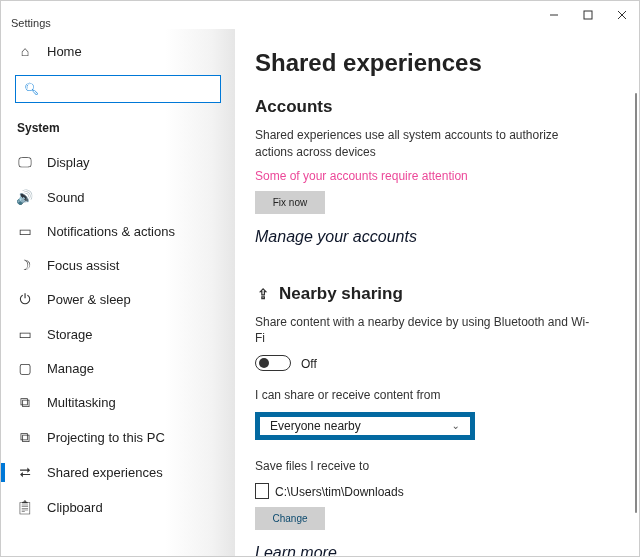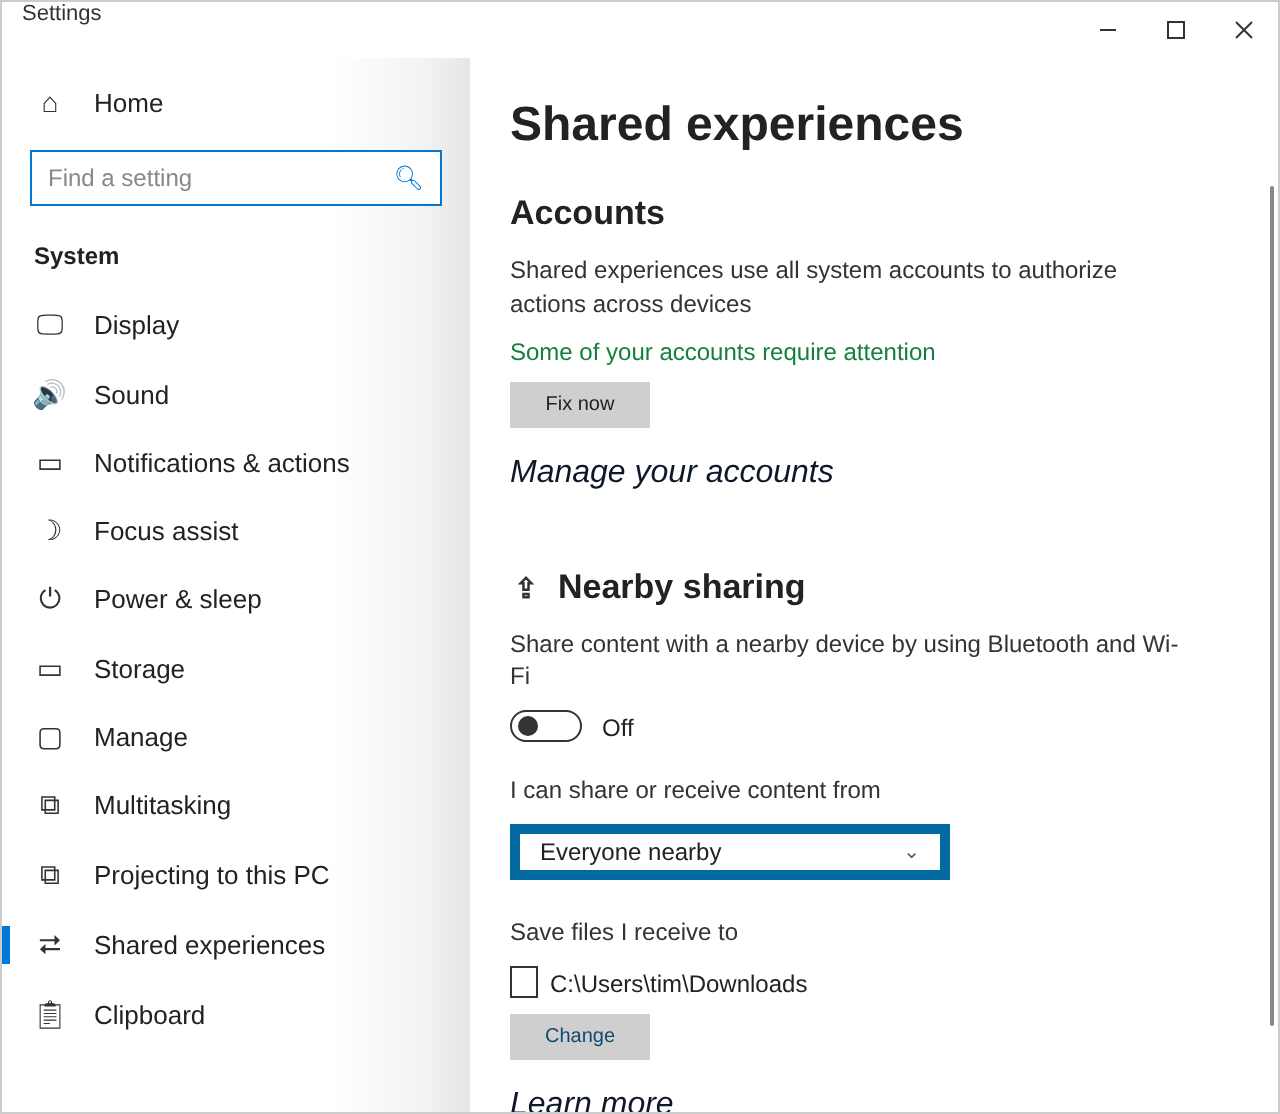--- a/index.html
+++ b/index.html
@@ -1,17 +1,17 @@
 <!DOCTYPE html>
 <html><head>
 <meta charset="utf-8">
 <style>
   * { box-sizing: border-box; margin: 0; padding: 0; font-family: "Segoe UI", sans-serif; }
   body { width: 640px; height: 557px; background: #fff; border: 1px solid #ccc; display: flex; flex-direction: column; overflow: hidden; }
-  .titlebar { height: 28px; display: flex; align-items: flex-start; justify-content: space-between; padding-left: 10px; }
+  .titlebar { height: 28px; display: flex; align-items: flex-end; justify-content: space-between; padding-left: 10px; }
   .titlebar-title { font-size: 11px; color: #333; }
   .winctrls { display: flex; }
   .winbtn { width: 34px; height: 28px; display: flex; align-items: center; justify-content: center; font-size: 12px; color: #333; }
   .winbtn svg { stroke: #333; }
   .content { flex: 1; display: flex; overflow: hidden; }
   .sidebar { width: 234px; background: linear-gradient(to right, #fff 0%, #fff 70%, #f3f3f3 90%, #e6e6e6 100%); padding: 6px 0 0 0; overflow-y: auto; position: relative; }
   .sidebar::-webkit-scrollbar { width: 0; }
   .home-row { display: flex; align-items: center; gap: 14px; padding: 8px 16px; font-size: 13px; color: #222; cursor: pointer; }
   .search-wrap { padding: 8px 14px 10px 14px; }
   .search-box { width: 100%; height: 28px; border: 1px solid #0078d7; display: flex; align-items: center; padding: 0 8px; background: #fff; }
@@ -20,21 +20,21 @@
   .search-icon { color: #0078d7; font-size: 12px; }
   .category { padding: 8px 16px 10px 16px; font-size: 12px; font-weight: 600; color: #222; }
   .nav-item { display: flex; align-items: center; gap: 14px; padding: 9px 16px; font-size: 13px; color: #222; cursor: pointer; position: relative; }
   .nav-item.active::before { content: ""; position: absolute; left: 0; top: 8px; bottom: 8px; width: 4px; background: #0078d7; }
   .nav-icon { width: 16px; display: flex; align-items: center; justify-content: center; color: #333; font-size: 14px; }
   .main { flex: 1; padding: 20px 8px 0 20px; overflow-y: auto; position: relative; }
   .main h1 { font-size: 24px; font-weight: 600; color: #222; margin-bottom: 20px; }
   .main h2 { font-size: 17px; font-weight: 600; color: #222; margin-bottom: 10px; }
   .main h2.with-icon { display: flex; align-items: center; gap: 8px; }
   .body-text { font-size: 12px; color: #333; margin-bottom: 8px; line-height: 1.4; max-width: 340px; }
-  .warn { color: #15803d; font-size: 12px; margin-bottom: 8px; }
+  .warn { color: #ec4899; font-size: 12px; margin-bottom: 8px; }
   .link { color: #0f172a; font-size: 16px; margin-bottom: 20px; display: inline-block; cursor: pointer; font-style: italic; }
   .btn { background: #cfcfcf; border: none; padding: 6px 14px; font-size: 10px; color: #222; margin-bottom: 14px; cursor: pointer; min-width: 70px; }
   .btn.disabled { color: #0c4a6e; }
   .toggle-row { display: flex; align-items: flex-end; gap: 10px; margin-bottom: 16px; }
   .toggle { width: 36px; height: 16px; border: 1px solid #333; border-radius: 10px; position: relative; background: #fff; }
   .toggle .knob { position: absolute; width: 10px; height: 10px; background: #333; border-radius: 50%; top: 2px; left: 3px; }
   .toggle-label { font-size: 12px; color: #222; }
   .select { width: 220px; height: 28px; border: 5px solid #0369a1; display: flex; align-items: center; justify-content: space-between; padding: 0 10px; font-size: 12px; color: #222; margin-bottom: 18px; cursor: pointer; }
   .chev { font-size: 10px; color: #555; }
   .path-row { display: flex; align-items: flex-end; gap: 6px; font-size: 12px; color: #222; margin-bottom: 8px; }
@@ -69,21 +69,20 @@
 
 <div class="content">
 
   <div class="sidebar">
     <div class="home-row">
       <span class="nav-icon">⌂</span>
       <span>Home</span>
     </div>
     <div class="search-wrap">
       <div class="search-box">
-        <input type="text" placeholder="Find a setting" style="">
         <span class="search-icon">🔍︎</span>
       </div>
     </div>
     <div class="category">System</div>
 
     <div class="nav-item">
       <span class="nav-icon">🖵</span>
       <span>Display</span>
     </div>
     <div class="nav-item">

